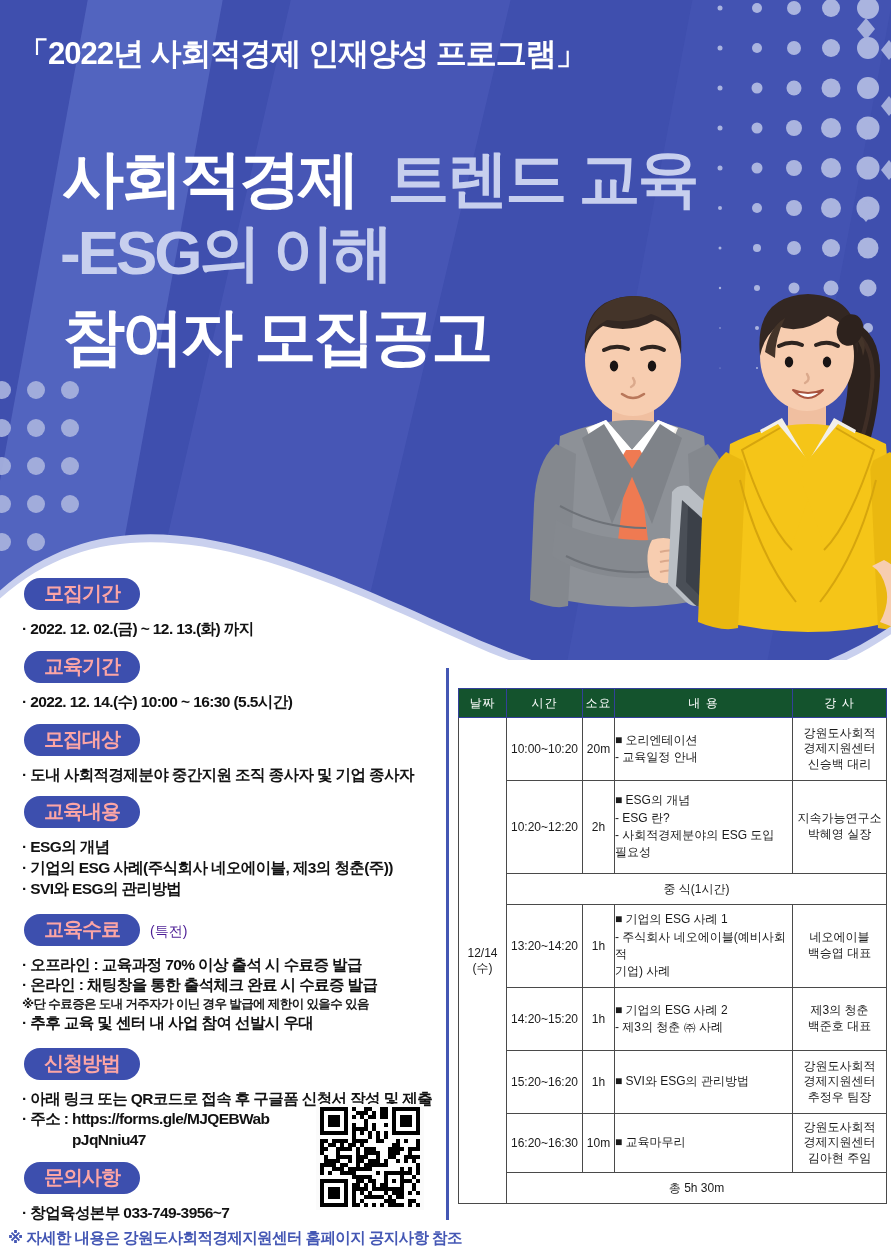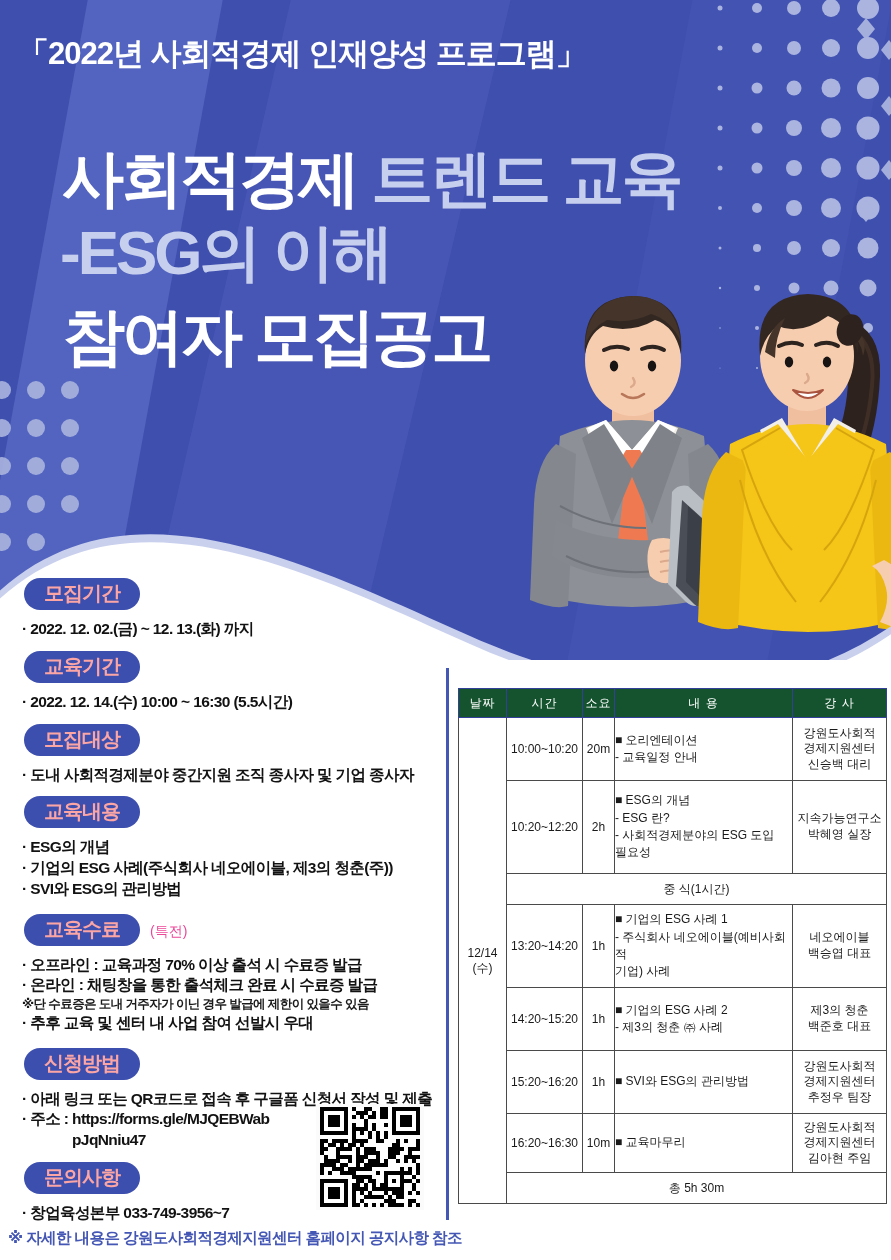--- a/index.html
+++ b/index.html
@@ -56,21 +56,21 @@
     letter-spacing: -3px;
     white-space: nowrap;
     line-height: 1;
   }
   .title-1 {
     left: 62px;
     top: 148px;
     font-size: 62px;
   }
   .title-1 .t-white { color: #ffffff; }
-  .title-1 .t-lav { color: #c7cfee; }
+  .title-1 .t-lav { color: #c7cfee; margin-left: 16px; }
 
   .title-2 {
     left: 60px;
     top: 222px;
     font-size: 62px;
     color: #c7cfee;
   }
   .title-3 {
     left: 63px;
     top: 306px;
@@ -97,21 +97,21 @@
     line-height: 1;
   }
   .badge-row {
     margin: 0 0 0 24px;
     display: flex;
     align-items: baseline;
     gap: 10px;
   }
   .badge-note {
     font-size: 14px;
-    color: #ec4899;
+    color: #4c1d95;
     font-weight: normal;
   }
   .line {
     font-size: 15.5px;
     color: #121212;
     font-weight: bold;
     letter-spacing: -0.6px;
     margin: 0 0 0 22px;
     line-height: 1.34;
     white-space: nowrap;

